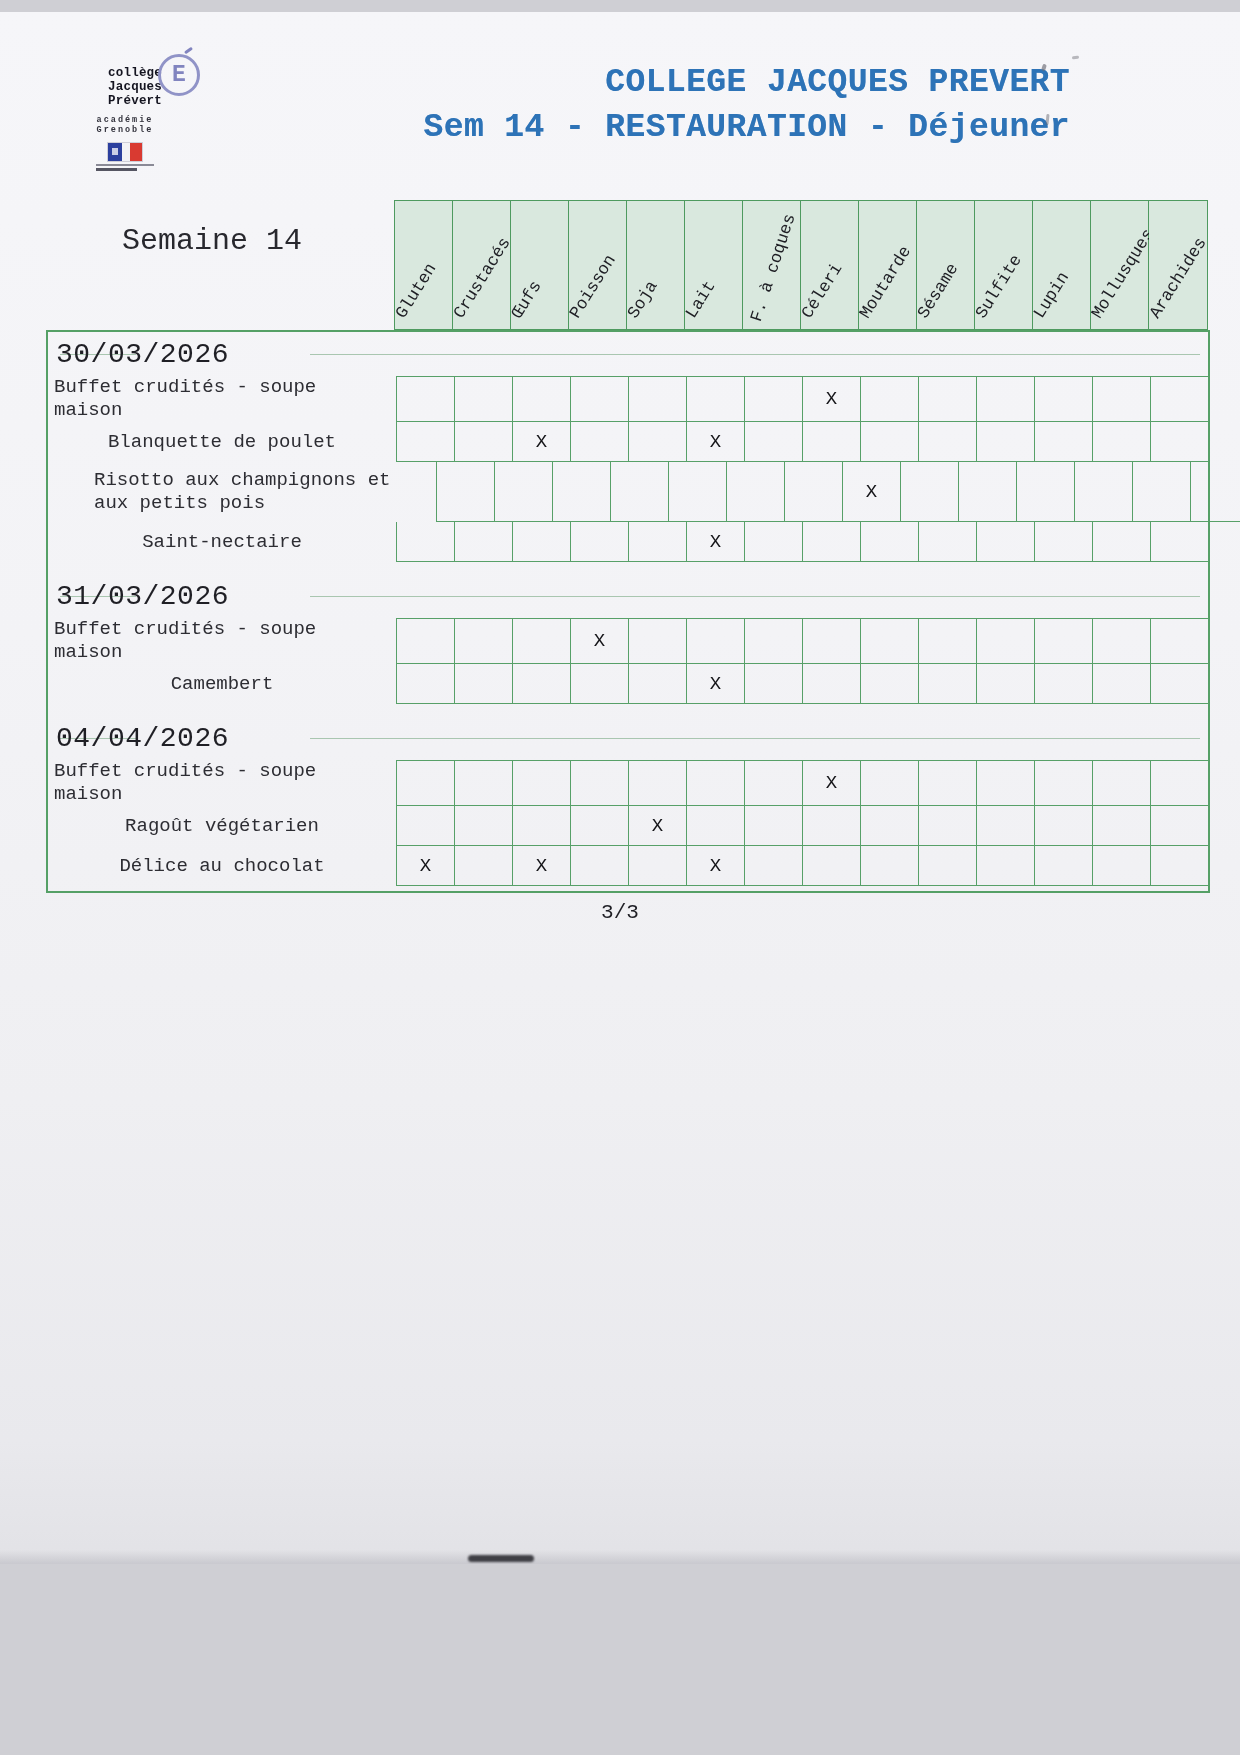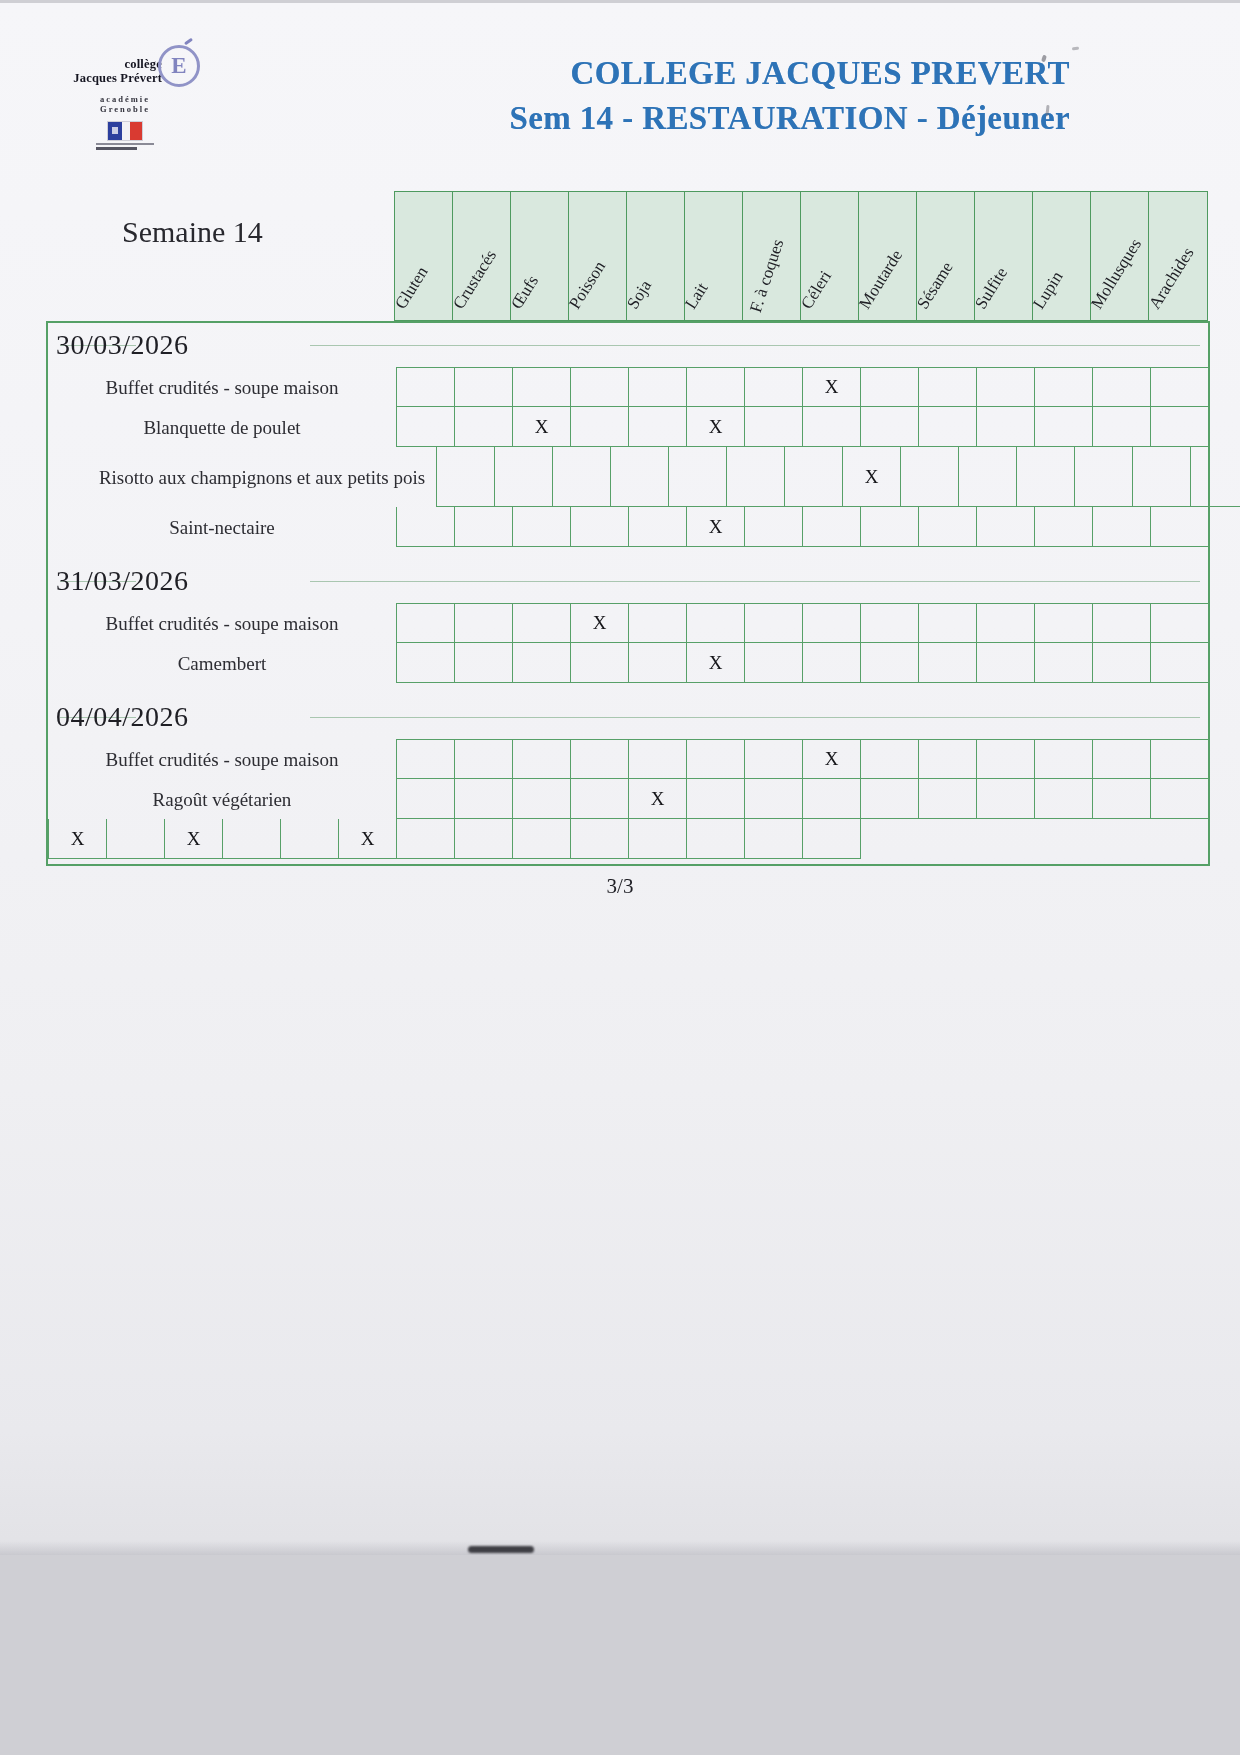--- a/index.html
+++ b/index.html
@@ -1,19 +1,19 @@
 <!DOCTYPE html>
 <html><head>
 <meta charset="utf-8">
 <style>
   html,body{margin:0;padding:0;background:#cfcfd4;}
   .page{
-    position:relative; width:1240px; height:1552px; margin:3px auto; overflow:hidden;
+    position:relative; width:1240px; height:1552px; margin:12px auto; overflow:hidden;
     background:linear-gradient(180deg,#f6f6f9 0%,#f3f3f6 40%,#efeff2 70%,#e9e9ed 92%,#e2e2e6 100%);
-    font-family:Liberation Serif, serif; color:#222;
+    font-family:Liberation Mono, monospace; color:#222;
   }
   
   .logo{position:absolute;left:50px;top:42px;width:150px;}
   .logo-top{display:flex;align-items:flex-start;justify-content:flex-end;}
   .logo-names{text-align:right;font-weight:bold;font-size:12.5px;line-height:14px;color:#141420;margin-top:12px;letter-spacing:.2px;}
   .logo-circle{position:relative;width:36px;height:36px;border:3px solid #9093c7;border-radius:50%;
     display:flex;align-items:center;justify-content:center;font-size:23px;font-weight:bold;color:#8184bf;margin-left:-4px;flex:0 0 auto;}
   .logo-accent{position:absolute;top:-8px;right:4px;width:9px;height:3px;background:#8184bf;transform:rotate(-35deg);border-radius:2px;}
   .logo-academy{text-align:center;font-size:8.5px;font-weight:bold;letter-spacing:2px;color:#33333d;margin-top:7px;line-height:10px;}
   .logo-flag{display:flex;width:34px;height:18px;margin:8px auto 0;box-shadow:0 0 0 1px #cfcfd8;}
@@ -43,21 +43,21 @@
   .section{margin-top:12px;}
   .section:first-child{margin-top:0;}
   .date-row{position:relative;height:44px;}
   .date-text{position:absolute;left:8px;width:348px;top:50%;transform:translateY(-50%);
     text-align:left;font-size:28px;color:#1f1f25;letter-spacing:.5px;}
   .rule{position:absolute;top:50%;height:1px;background:#a9c6b0;}
   .rule-left{left:12px;width:76px;}
   .rule-right{left:262px;right:8px;}
   .dish-row{display:flex;min-height:40px;}
   .dish-row.tall{min-height:60px;padding-left:40px;}
-  .dish-label{width:348px;flex:0 0 348px;display:flex;align-items:center;justify-content:center;text-align:right;
+  .dish-label{width:348px;flex:0 0 348px;display:flex;align-items:center;justify-content:center;text-align:left;
     font-size:19px;color:#2d2d33;line-height:23px;}
   .dish-label span{max-width:336px;}
   .cells{display:flex;border-left:1px solid #57a068;}
   .dish-row.first .cells{border-top:1px solid #57a068;}
   .cells .cell{width:58px;box-sizing:border-box;border-right:1px solid #57a068;border-bottom:1px solid #57a068;
     display:flex;align-items:center;justify-content:center;font-size:19px;color:#141418;}
   .page-number{text-align:center;padding-right:16px;margin-top:8px;font-size:21px;color:#1f1f25;}
   
   .artifact{position:absolute;background:#6c6c74;opacity:.65;border-radius:2px;}
   .a1{left:1042px;top:52px;width:4px;height:7px;transform:rotate(18deg);}
@@ -333,20 +333,23 @@
               <div class="cell"></div>
               <div class="cell"></div>
               <div class="cell"></div>
               <div class="cell"></div>
               <div class="cell"></div>
               <div class="cell"></div>
               <div class="cell"></div>
             </div>
           </div>
           <div class="dish-row">
+            <div class="dish-label">
+              <span>Délice au chocolat</span>
+            </div>
             <div class="cells">
               <div class="cell">X</div>
               <div class="cell"></div>
               <div class="cell">X</div>
               <div class="cell"></div>
               <div class="cell"></div>
               <div class="cell">X</div>
               <div class="cell"></div>
               <div class="cell"></div>
               <div class="cell"></div>

